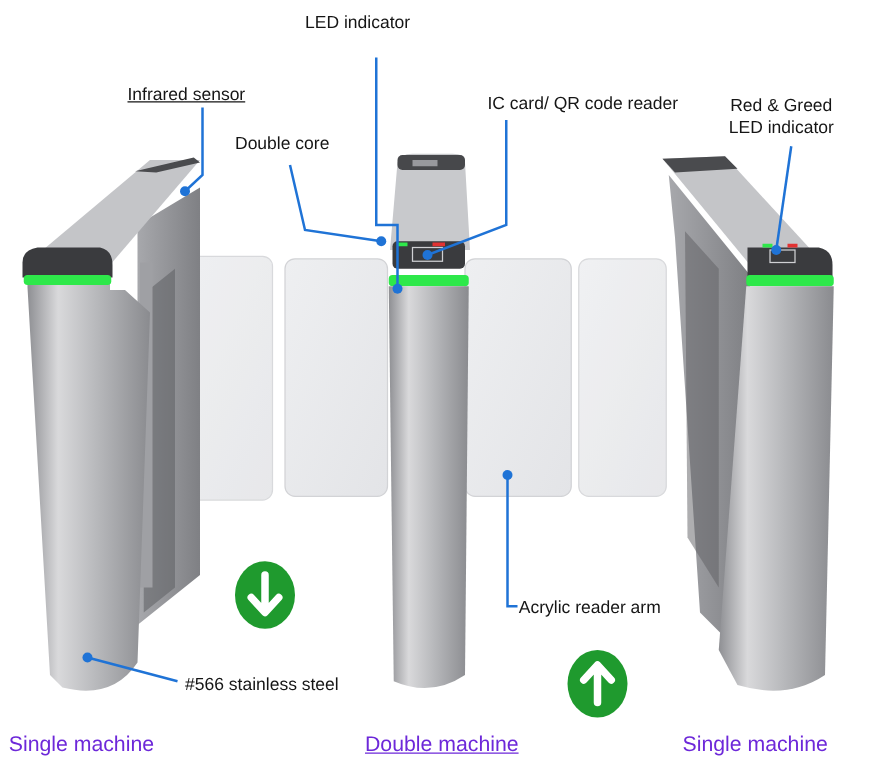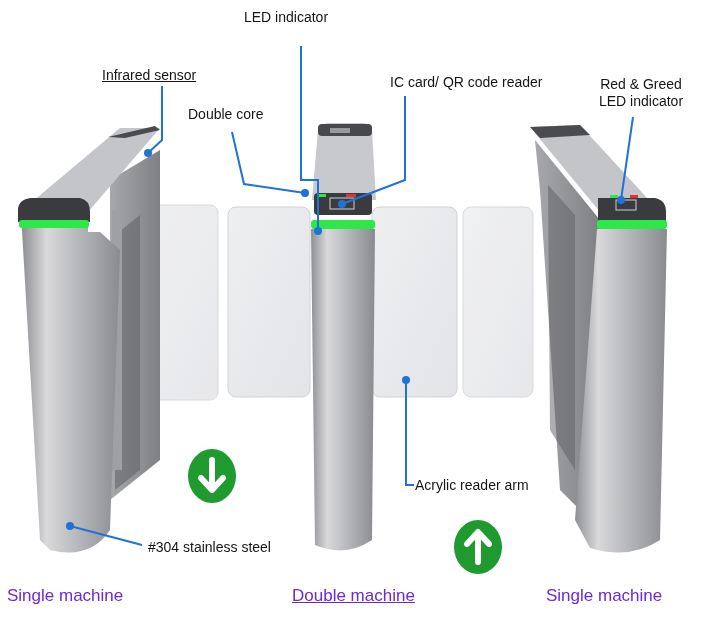--- a/index.html
+++ b/index.html
@@ -119,22 +119,22 @@
     <circle cx="70" cy="526" r="4"></circle>
   </g>
 </svg>
 
 <div class="label center" style="left:244px; top:9px;">
   <div>LED indicator</div>
 </div>
 <div class="label" style="left:102px; top:67px;text-decoration:underline;">Infrared sensor</div>
 <div class="label" style="left:188px; top:106px;">Double core</div>
 <div class="label" style="left:343px; top:74px;margin-left:47px;">IC card/ QR code reader</div>
-<div class="label center" style="left:583px; top:76px;margin-left:16px;">
+<div class="label center" style="left:583px; top:76px;">
   <div>Red &amp; Greed</div>
   <div>LED indicator</div>
 </div>
 <div class="label" style="left:415px; top:477px;">Acrylic reader arm</div>
-<div class="label" style="left:148px; top:539px;">#304 stainless steel</div>
+<div class="label" style="left:148px; top:539px;">#566 stainless steel</div>
 
 <div class="caption" style="left:7px; top:586px;">Single machine</div>
 <div class="caption" style="left:292px; top:586px;text-decoration:underline;">Double machine</div>
 <div class="caption" style="left:546px; top:586px;">Single machine</div>
 
 </body></html>

